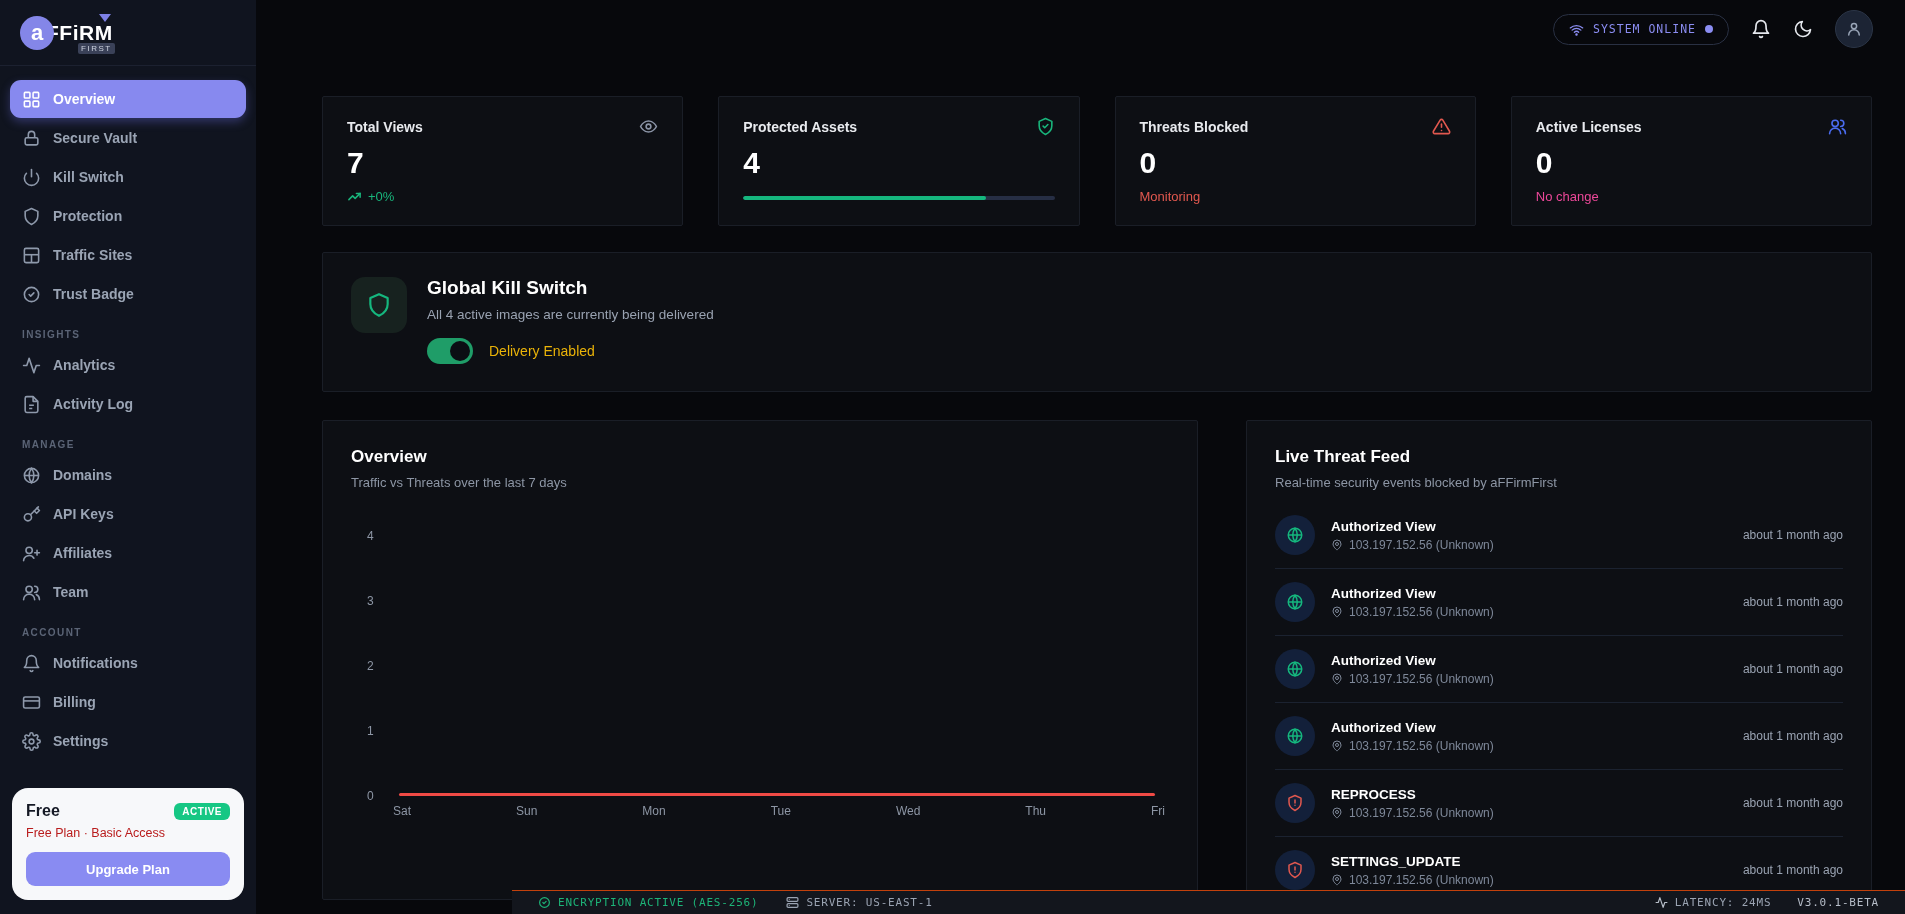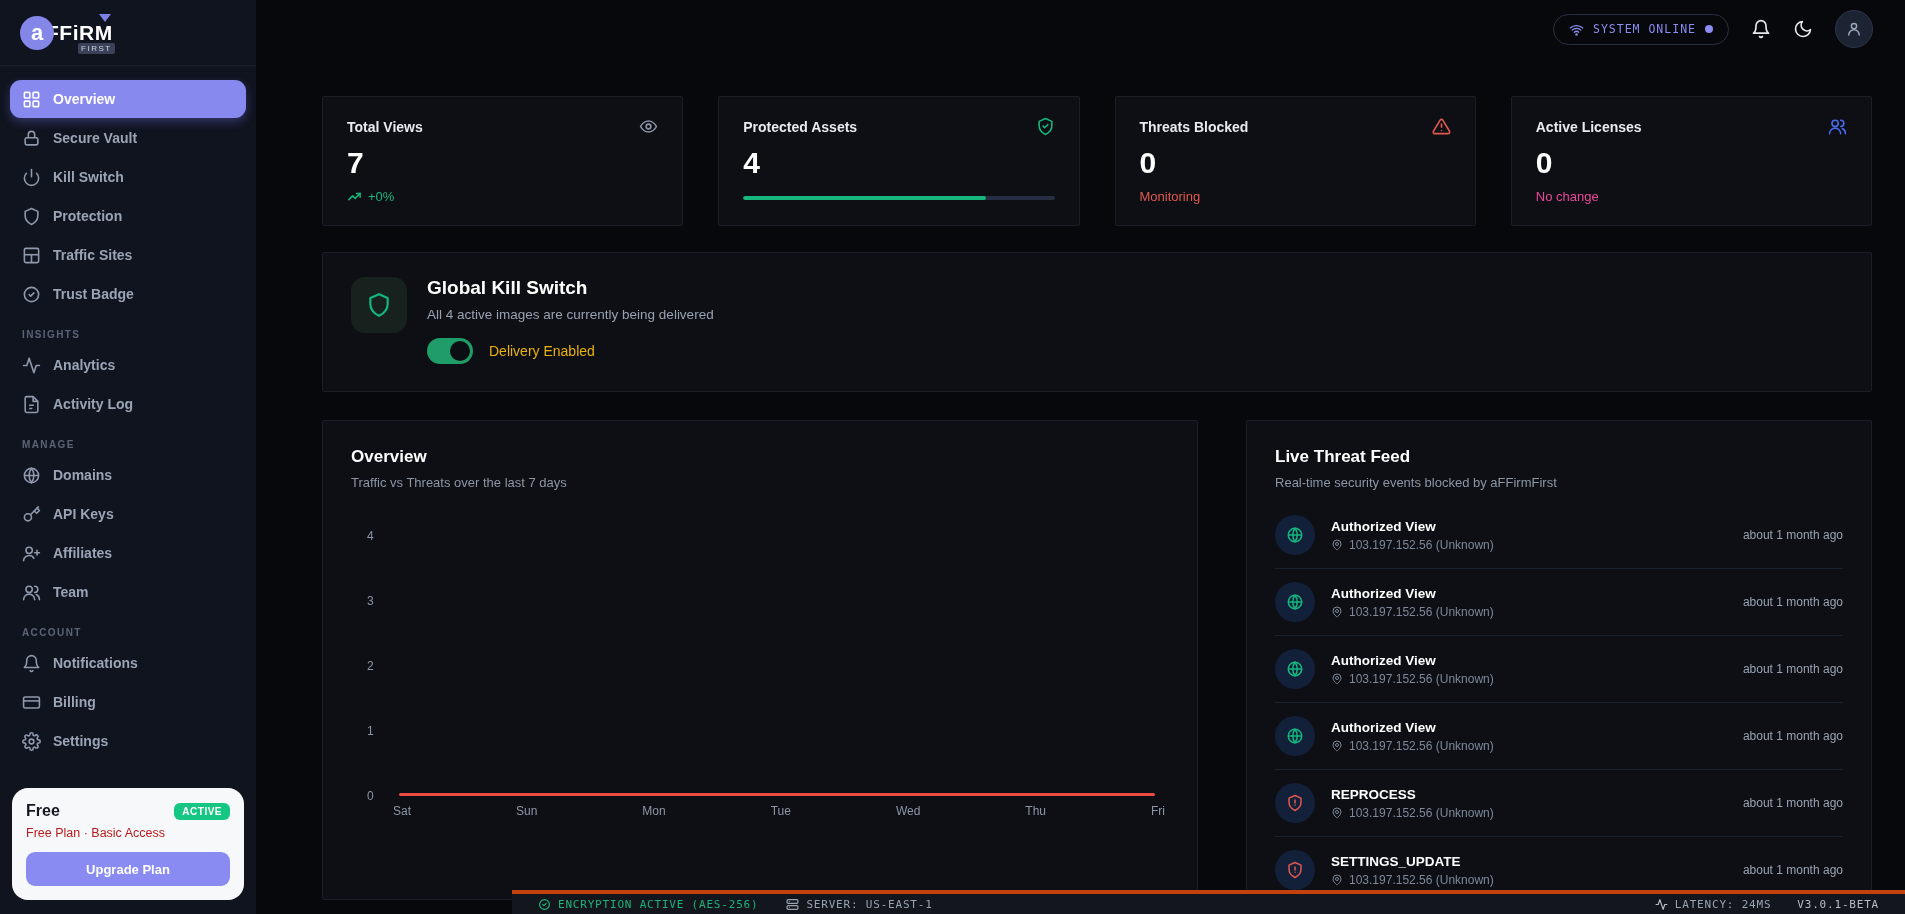--- a/index.html
+++ b/index.html
@@ -101,21 +101,21 @@
     border-bottom:1px solid #1b2230; }
   .feed-ava { width:40px; height:40px; border-radius:50%; background:#13203a;
     display:flex; align-items:center; justify-content:center; flex:none; }
   .feed-body { flex:1; }
   .feed-type { font-size:13.5px; font-weight:bold; color:#fff; }
   .feed-ip { display:flex; align-items:center; gap:6px; font-size:12px; color:#7e8899; margin-top:4px; }
   .feed-time { font-size:12px; color:#9aa3b2; white-space:nowrap; }
 
   
   .statusbar { position:absolute; left:256px; right:0; bottom:0; height:24px;
-    background:#13161d; border-top:4px solid #c2410c; display:flex; align-items:center;
+    background:#13161d; border-top:1px solid #c2410c; display:flex; align-items:center;
     padding:0 26px; gap:28px; font-family:"DejaVu Sans Mono", monospace; font-size:11px;
     letter-spacing:.8px; z-index:6; }
   .sb-item { display:flex; align-items:center; gap:7px; color:#9aa3b2; }
   .sb-item.enc { color:#1db478; }
   .sb-right { margin-left:auto; display:flex; align-items:center; gap:26px; color:#b7bec9; }
 </style>
 </head>
 <body>
 
 <div class="app">

